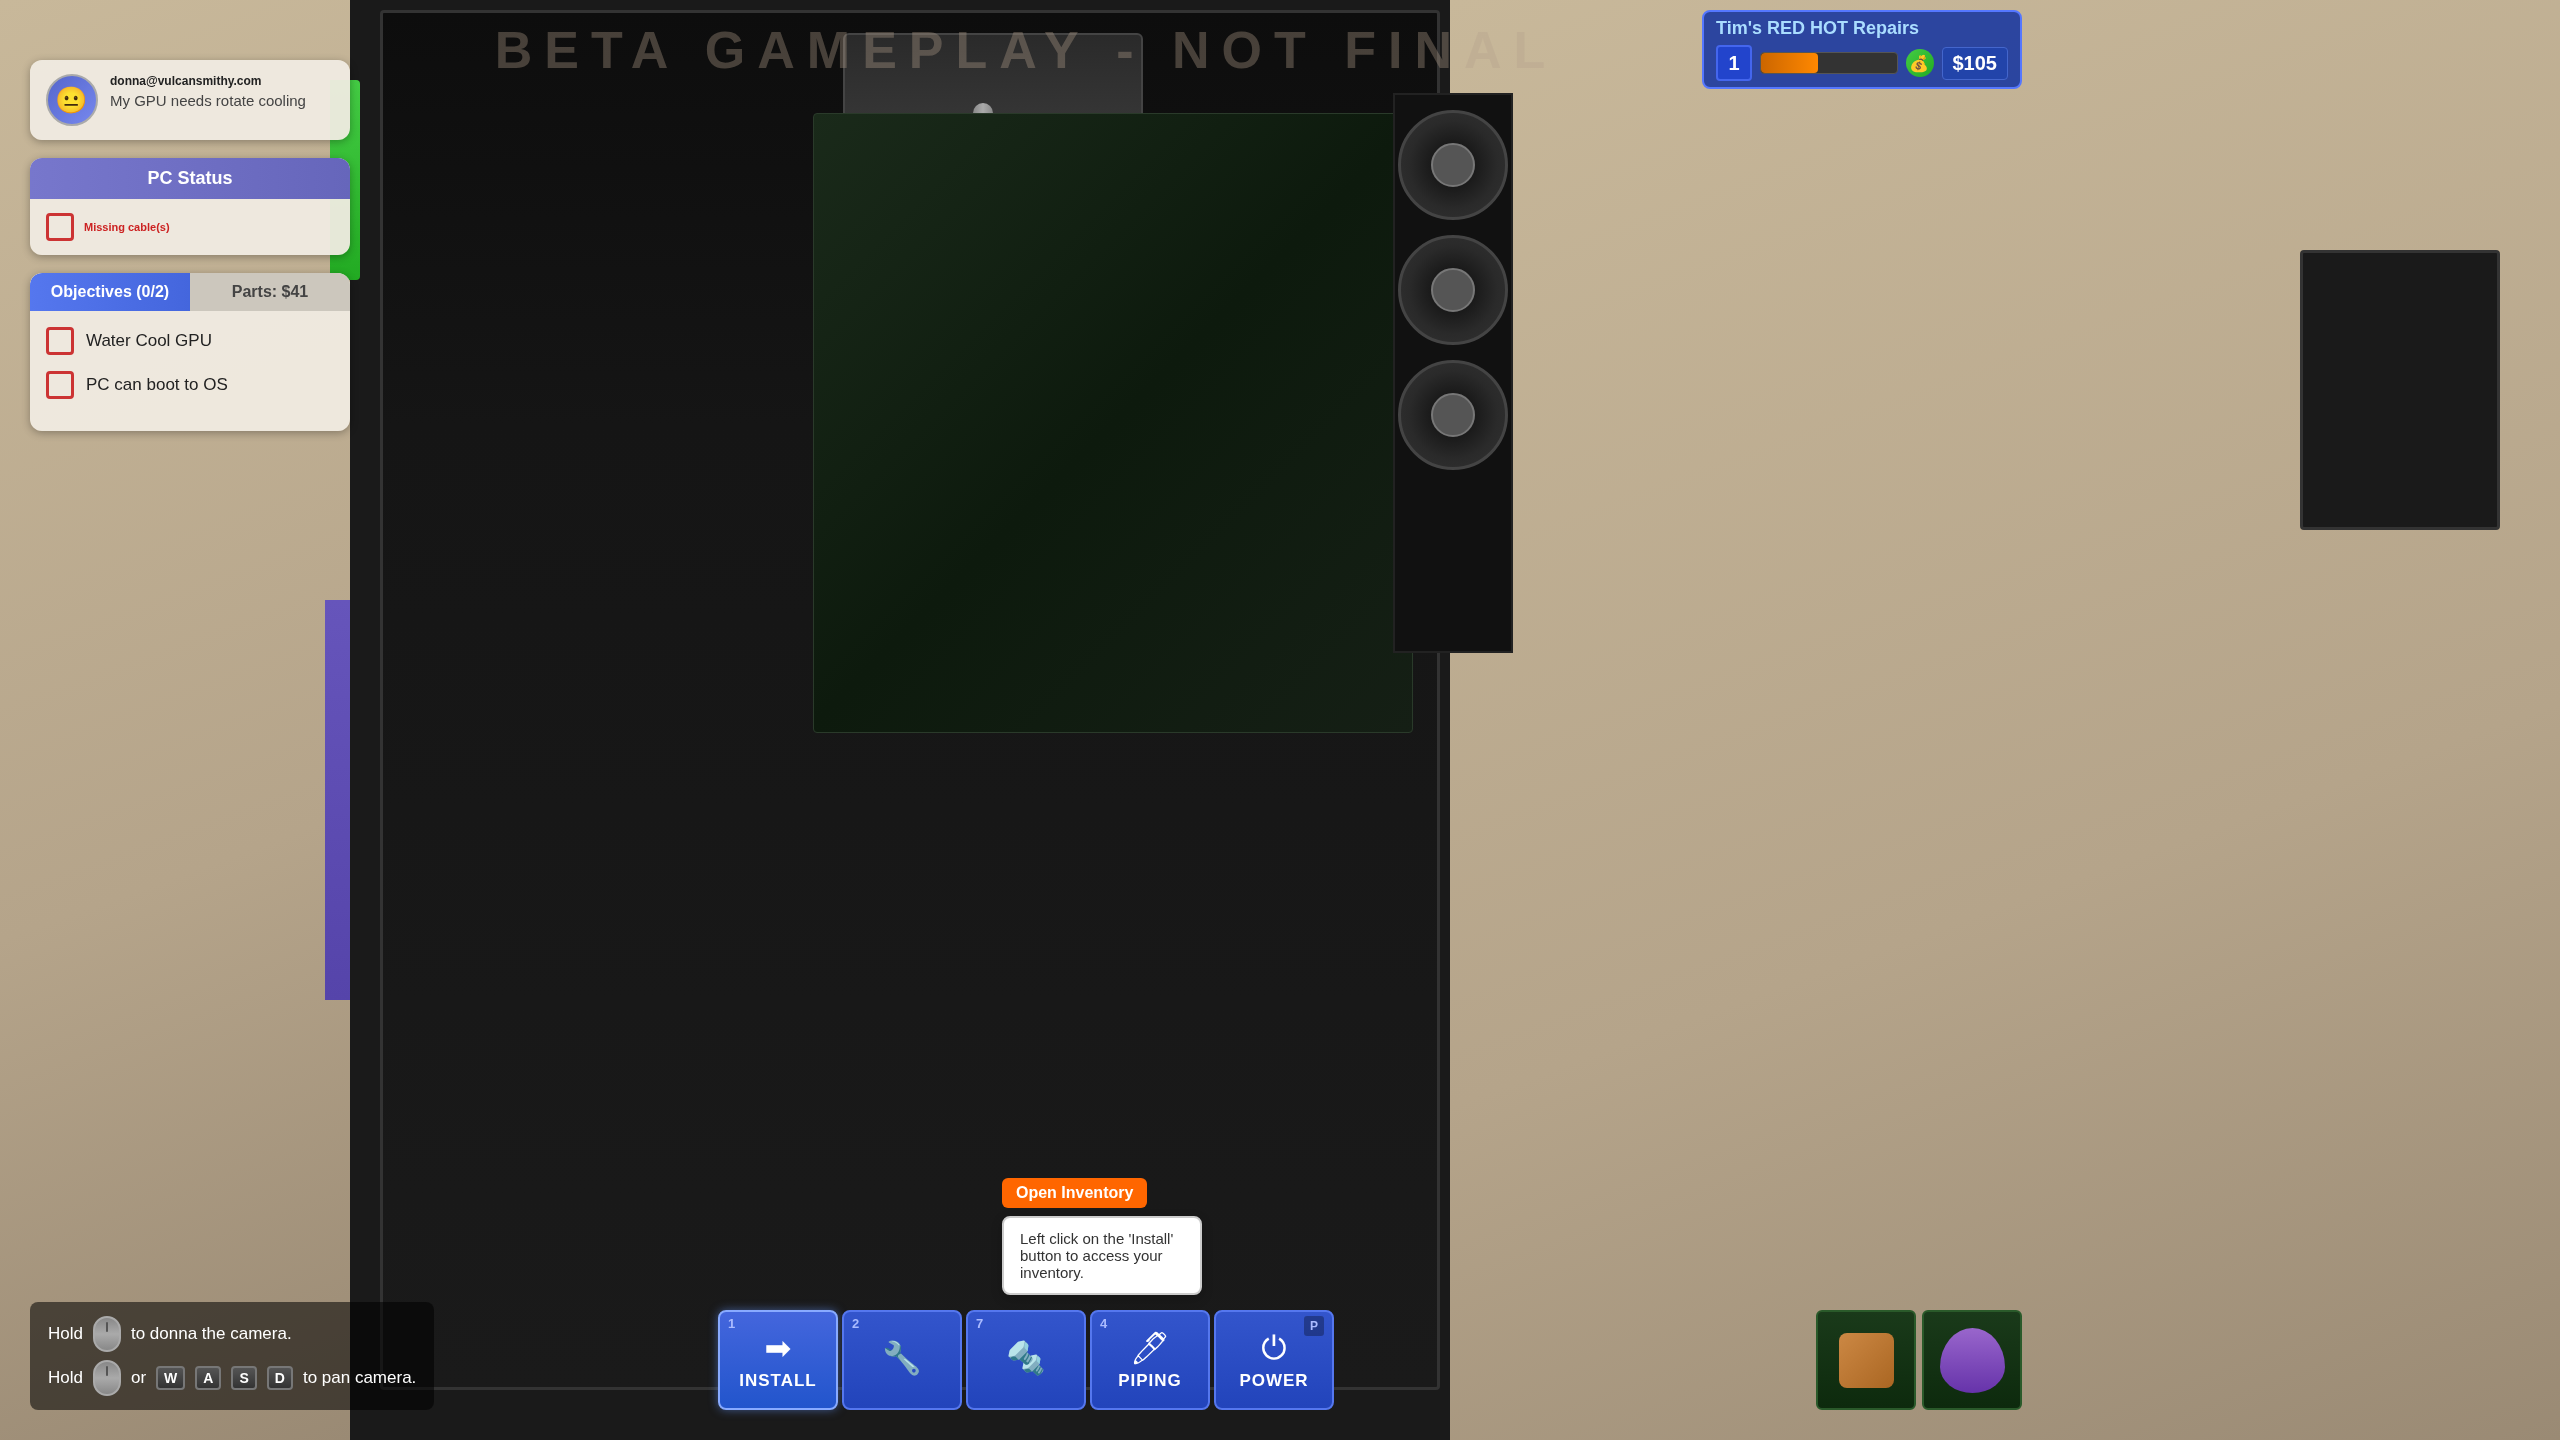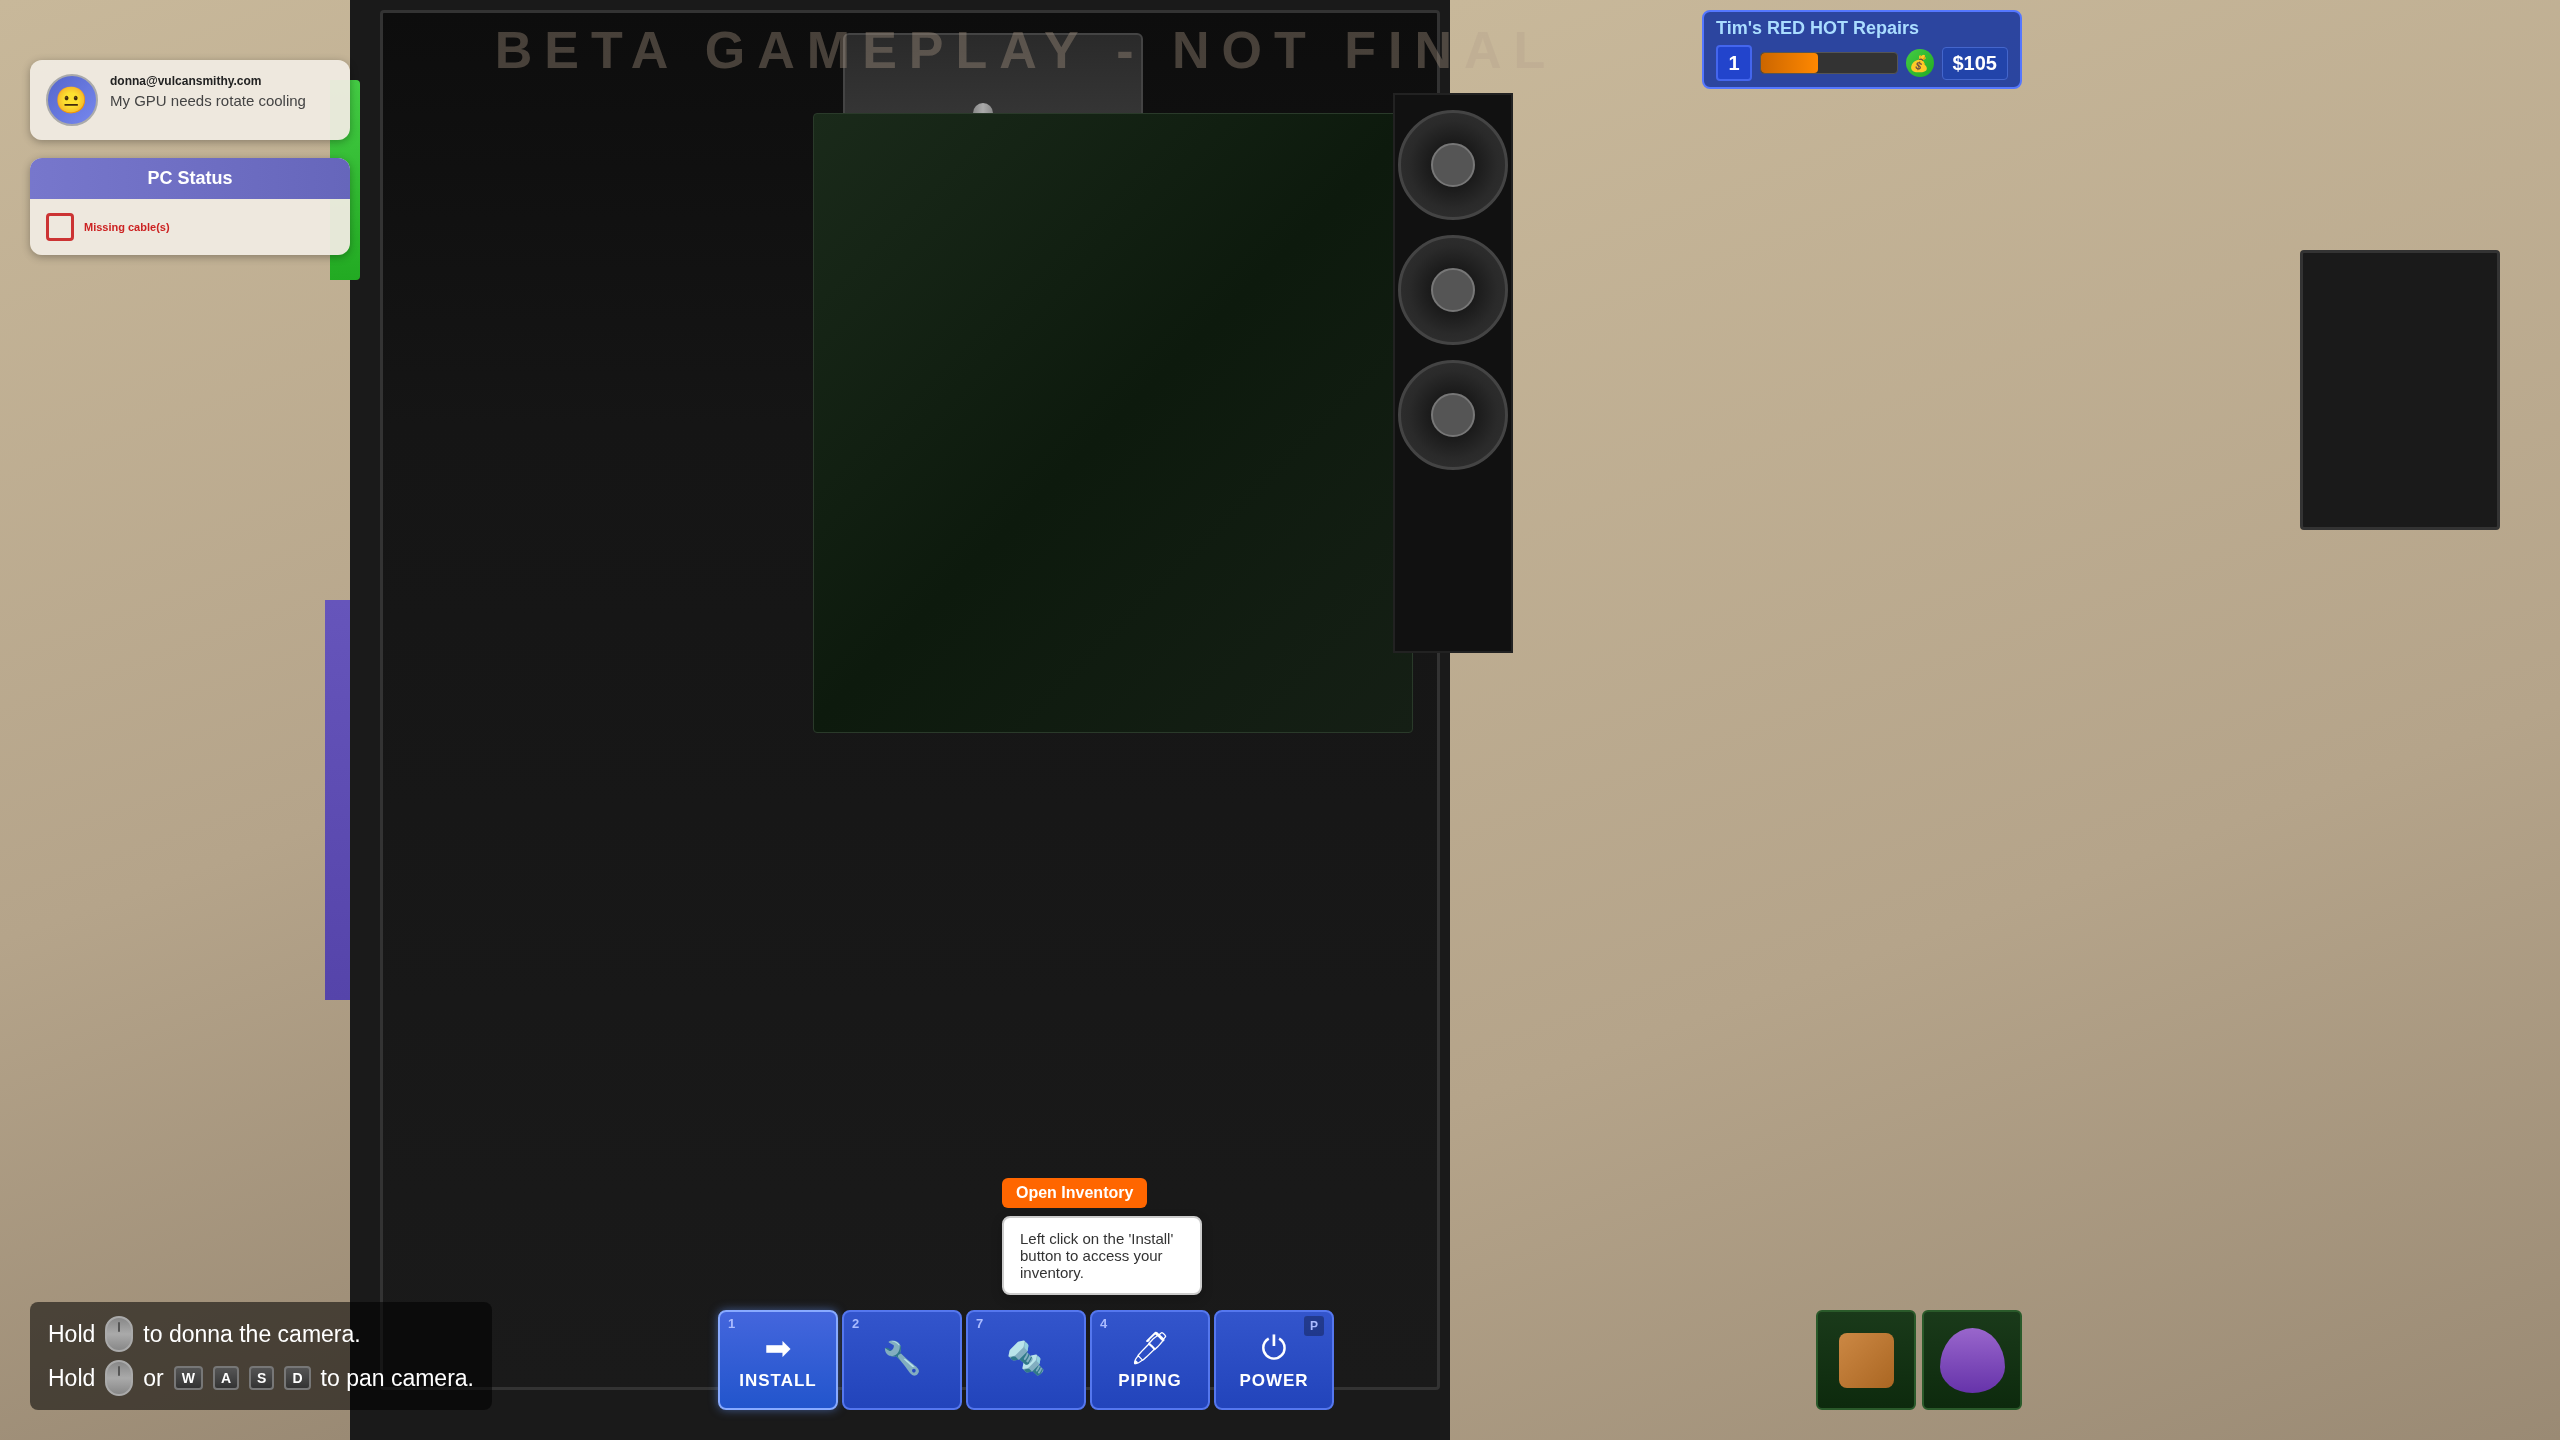--- a/index.html
+++ b/index.html
@@ -449,21 +449,21 @@
       align-items: center;
       gap: 10px;
       margin-bottom: 8px;
     }
 
     .hint-row:last-child {
       margin-bottom: 0;
     }
 
     .hint-text {
-      font-size: 23px;
+      font-size: 17px;
       color: white;
     }
 
     .key-icon {
       display: inline-flex;
       align-items: center;
       justify-content: center;
       background: linear-gradient(180deg, #555 0%, #333 100%);
       border: 2px solid #777;
       border-radius: 4px;
@@ -661,20 +661,36 @@
     <div class="pc-status-panel">
       <div class="pc-status-header">PC Status</div>
       <div class="pc-status-body">
         <div class="status-item">
           <div class="status-checkbox"></div>
           <span class="status-text-red">Missing cable(s)</span>
         </div>
       </div>
     </div>
 
+    <div class="objectives-panel">
+      <div class="objectives-header">
+        <div class="obj-tab-active">Objectives (0/2)</div>
+        <div class="obj-tab-inactive">Parts: $41</div>
+      </div>
+      <div class="objectives-body">
+        <div class="objective-item">
+          <div class="obj-checkbox"></div>
+          <span class="obj-text">Water Cool GPU</span>
+        </div>
+        <div class="objective-item">
+          <div class="obj-checkbox"></div>
+          <span class="obj-text">PC can boot to OS</span>
+        </div>
+      </div>
+    </div>
 
   </div>
 
   <div class="shop-hud">
     <div class="shop-title">Tim's RED HOT Repairs</div>
     <div class="shop-stats">
       <div class="level-badge">1</div>
       <div class="xp-bar-container">
         <div class="xp-bar-fill" style="width: 42%"></div>
       </div>

